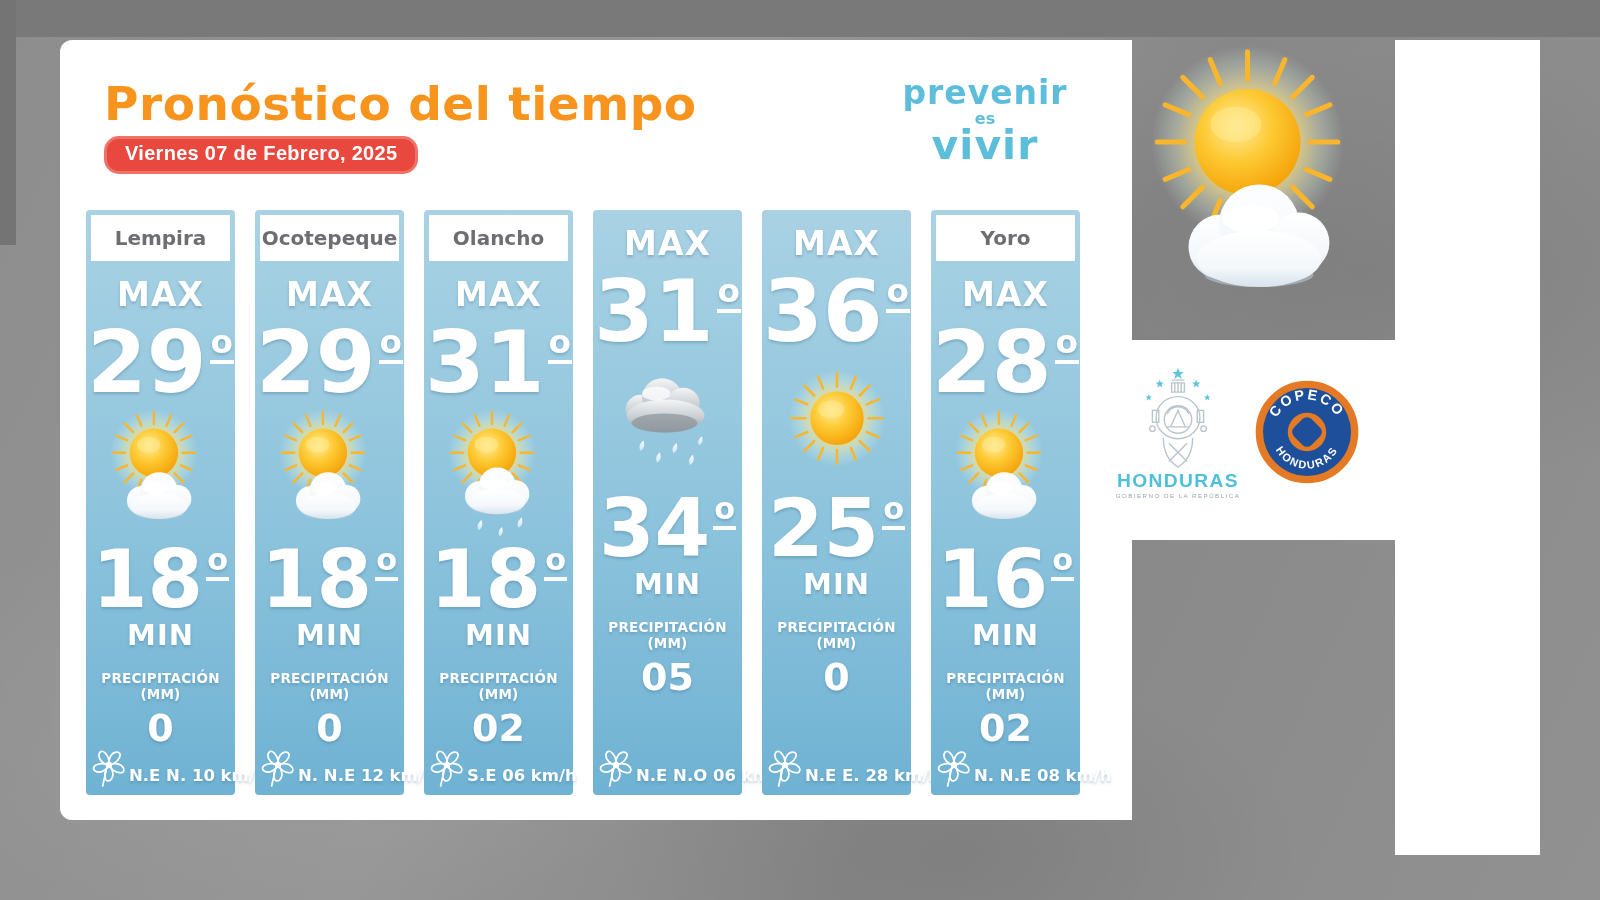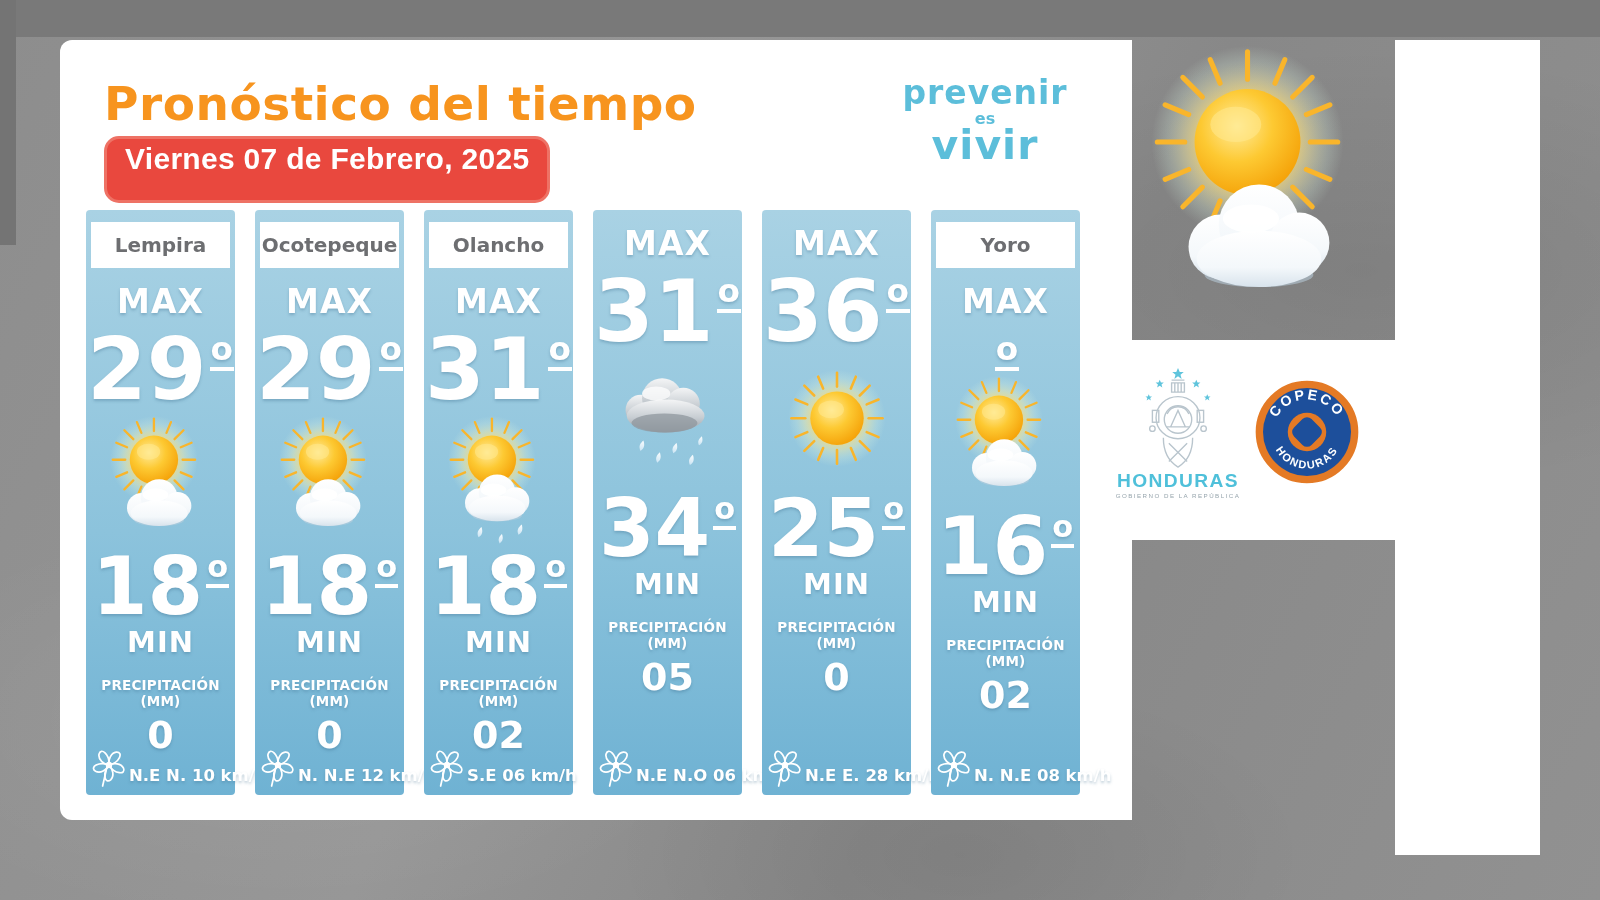--- a/index.html
+++ b/index.html
@@ -21,33 +21,33 @@
 
   
   .card-main{position:absolute;left:60px;top:40px;width:1072px;height:780px;background:#ffffff;border-radius:12px 0 0 12px;}
   .card-band{position:absolute;left:1132px;top:340px;width:263px;height:200px;background:#ffffff;}
   .card-bar{position:absolute;left:1395px;top:40px;width:145px;height:815px;background:#ffffff;}
 
   
   .title{position:absolute;left:104px;top:76px;font-size:47px;font-weight:800;color:#F7941E;
     font-family:"DejaVu Sans","Liberation Sans",sans-serif;letter-spacing:.5px;text-align:right;}
   .date-pill{position:absolute;left:104px;top:136px;background:#E9483E;border:3px solid #EE7265;
-    border-radius:15px;color:#fff;font-weight:700;font-size:30px;padding:3px 18px 24px 18px;
+    border-radius:15px;color:#fff;font-weight:700;font-size:20px;padding:3px 18px 6px 18px;
     font-family:"Liberation Sans",sans-serif;letter-spacing:.3px;}
   .campaign{position:absolute;left:900px;top:76px;width:170px;text-align:center;color:#5CBEDA;line-height:1;
     font-family:"DejaVu Sans","Liberation Sans",sans-serif;}
   .campaign .l1{font-size:33px;font-weight:700;letter-spacing:1px;}
   .campaign .l2{font-size:16px;font-weight:700;margin-top:2px;}
   .campaign .l3{font-size:41px;font-weight:800;margin-top:-2px;letter-spacing:1px;}
 
   
   .cols{position:absolute;left:86px;top:210px;width:994px;height:585px;display:flex;gap:20px;}
   .col{width:149px;height:585px;border-radius:4px;position:relative;display:flex;flex-direction:column;align-items:center;
     background:linear-gradient(180deg,#A9D2E4 0%,#8CC3DC 55%,#6FB2D3 100%);}
-  .col-header{margin-top:12px;width:139px;min-height:46px;background:#ffffff;display:flex;align-items:center;justify-content:center;
+  .col-header{margin-top:5px;width:139px;min-height:46px;background:#ffffff;display:flex;align-items:center;justify-content:center;
     text-align:center;color:#6D6E71;font-weight:700;font-size:20px;line-height:1.02;
     font-family:"DejaVu Sans","Liberation Sans",sans-serif;}
   .w-text{color:#fff;text-shadow:0 2px 3px rgba(60,110,140,.35);font-family:"DejaVu Sans","Liberation Sans",sans-serif;}
   .max-label{margin-top:14px;font-size:33px;font-weight:800;letter-spacing:1px;}
   .min-label{margin-top:0;font-size:29px;font-weight:800;letter-spacing:1px;}
   .temp{display:flex;align-items:flex-start;line-height:.95;font-weight:800;}
   .temp-max{margin-top:8px;font-size:86px;}
   .temp-min{margin-top:2px;font-size:80px;}
   .deg{display:inline-block;font-size:.38em;line-height:1;border-bottom:.14em solid #fff;padding:0 1px 1px 1px;margin-left:3px;margin-top:.12em;font-weight:800;}
   .wicon{width:118px;height:132px;margin-top:4px;}
@@ -322,20 +322,21 @@
           <use href="#sym-pinwheel" width="44" height="50"></use>
         </svg>
       <div class="w-text wind-text">N.E E. 28 km/h</div>
     </div>
   </div>
 
   <div class="col">
     <div class="col-header">Yoro</div>
     <div class="w-text max-label">MAX</div>
     <div class="w-text temp temp-max">
+        <span>28</span>
         <span class="deg">o</span>
       </div>
     <svg class="wicon" viewBox="0 0 100 112">
         <use width="100" height="112" href="#sym-sun-cloud"></use>
       </svg>
     <div class="w-text temp temp-min">
         <span>16</span>
         <span class="deg">o</span>
       </div>
     <div class="w-text min-label">MIN</div>

